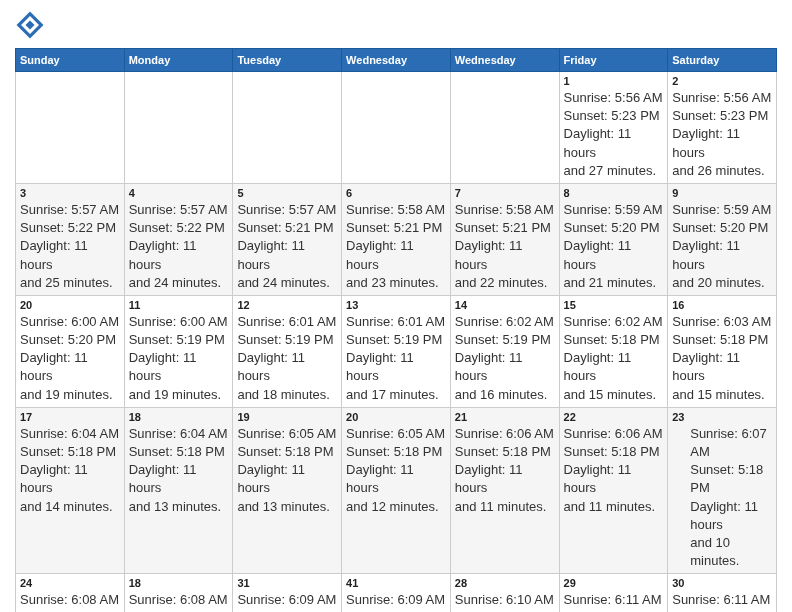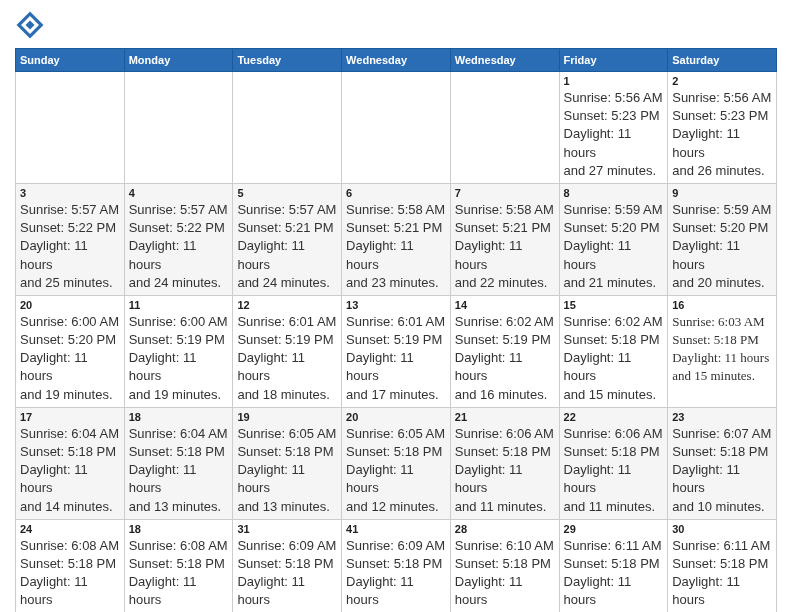--- a/index.html
+++ b/index.html
@@ -248,21 +248,21 @@
           </td>
           <td>
             <span class="day-number">15</span>
             <div class="day-info" style="white-space: pre-line;">Sunrise: 6:02 AM
 Sunset: 5:18 PM
 Daylight: 11 hours
 and 15 minutes.</div>
           </td>
           <td>
             <span class="day-number">16</span>
-            <div class="day-info" style="white-space: pre-line; font-family: Liberation Serif, serif;">Sunrise: 6:03 AM
+            <div class="day-info" style="white-space: pre-line;">Sunrise: 6:03 AM
 Sunset: 5:18 PM
 Daylight: 11 hours
 and 15 minutes.</div>
           </td>
         </tr>
         <tr>
           <td>
             <span class="day-number">17</span>
             <div class="day-info" style="white-space: pre-line;">Sunrise: 6:04 AM
 Sunset: 5:18 PM
@@ -299,21 +299,21 @@
           </td>
           <td>
             <span class="day-number">22</span>
             <div class="day-info" style="white-space: pre-line;">Sunrise: 6:06 AM
 Sunset: 5:18 PM
 Daylight: 11 hours
 and 11 minutes.</div>
           </td>
           <td>
             <span class="day-number">23</span>
-            <div class="day-info" style="white-space: pre-line;">Sunrise: 6:07 AM
+            <div class="day-info" style="white-space: pre-line; margin-left: 18px;">Sunrise: 6:07 AM
 Sunset: 5:18 PM
 Daylight: 11 hours
 and 10 minutes.</div>
           </td>
         </tr>
         <tr>
           <td>
             <span class="day-number">24</span>
             <div class="day-info" style="white-space: pre-line;">Sunrise: 6:08 AM
 Sunset: 5:18 PM

